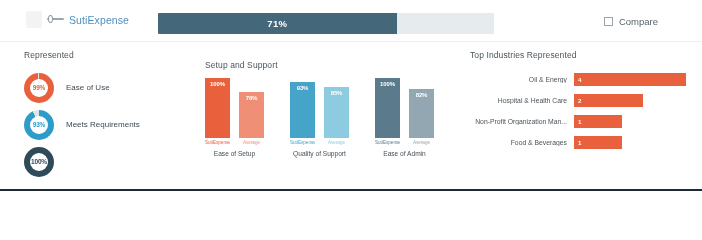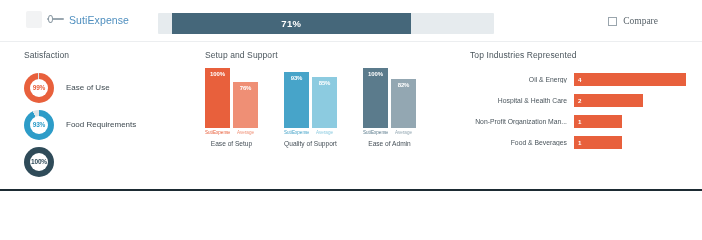--- a/index.html
+++ b/index.html
@@ -107,21 +107,20 @@
   .compare-box {
     width: 9px; height: 9px;
     border: 1px solid #9aa5ad;
     background: #fff;
     box-sizing: border-box;
   }
   .compare-label {
     font-size: 9.5px;
     color: #5a646b;
     white-space: nowrap;
-    font-family: Liberation Serif, serif;
   }
 
   
   .panel-title {
     font-size: 8.5px;
     color: #4a555c;
     letter-spacing: .1px;
     white-space: nowrap;
   }
 
@@ -165,22 +164,22 @@
   .sat-label {
     font-size: 8px;
     color: #3f4a51;
     white-space: nowrap;
     text-align: center;
   }
 
   
   .setup {
     position: absolute;
-    left: 205px; top: 50px;
-    width: 211px;
+    left: 205px; top: 60px;
+    width: 229px;
   }
   .groups {
     display: flex;
     gap: 26px;
     margin-top: 8px;
   }
   .group { width: 66px; }
   .group-bars {
     display: flex;
     align-items: flex-end;
@@ -270,47 +269,47 @@
 
   <div class="header">
 
     <div class="brand">
       <span class="brand-mark"></span>
       <span class="brand-glyph"></span>
       <span class="brand-name">SutiExpense</span>
     </div>
 
     <div class="progress-wrap">
-      <div class="progress-fill" id="progress-fill" style="width: 71%; margin-left: 14px;">
+      <div class="progress-fill" id="progress-fill" style="width: 71%;">
         <span class="progress-label">71%</span>
       </div>
     </div>
 
     <div class="compare">
       <span class="compare-box"></span>
       <span class="compare-label">Compare</span>
     </div>
   </div>
 
   <div class="sat">
-    <div class="panel-title">Satisfaction</div>
+    <div class="panel-title">Represented</div>
     <div class="sat-list" id="sat-list">
         <div class="sat-row">
           <div class="donut" style="background: conic-gradient(rgb(232, 96, 60) 0deg, rgb(232, 96, 60) 356.4deg, rgb(223, 228, 231) 356.4deg, rgb(223, 228, 231) 360deg);">
             <div class="donut-hole"></div>
             <div class="donut-val" style="color: rgb(232, 96, 60);">99%</div>
           </div>
           <div class="sat-label">Ease of Use</div>
         </div>
         <div class="sat-row">
           <div class="donut" style="background: conic-gradient(rgb(45, 156, 200) 0deg, rgb(45, 156, 200) 334.8deg, rgb(223, 228, 231) 334.8deg, rgb(223, 228, 231) 360deg);">
             <div class="donut-hole"></div>
             <div class="donut-val" style="color: rgb(45, 156, 200);">93%</div>
           </div>
-          <div class="sat-label">Food Requirements</div>
+          <div class="sat-label">Meets Requirements</div>
         </div>
         <div class="sat-row">
           <div class="donut" style="background: conic-gradient(rgb(47, 75, 89) 0deg, rgb(47, 75, 89) 360deg, rgb(223, 228, 231) 360deg, rgb(223, 228, 231) 360deg);">
             <div class="donut-hole"></div>
             <div class="donut-val" style="color: rgb(47, 75, 89);">100%</div>
           </div>
         </div>
       </div>
   </div>
 

